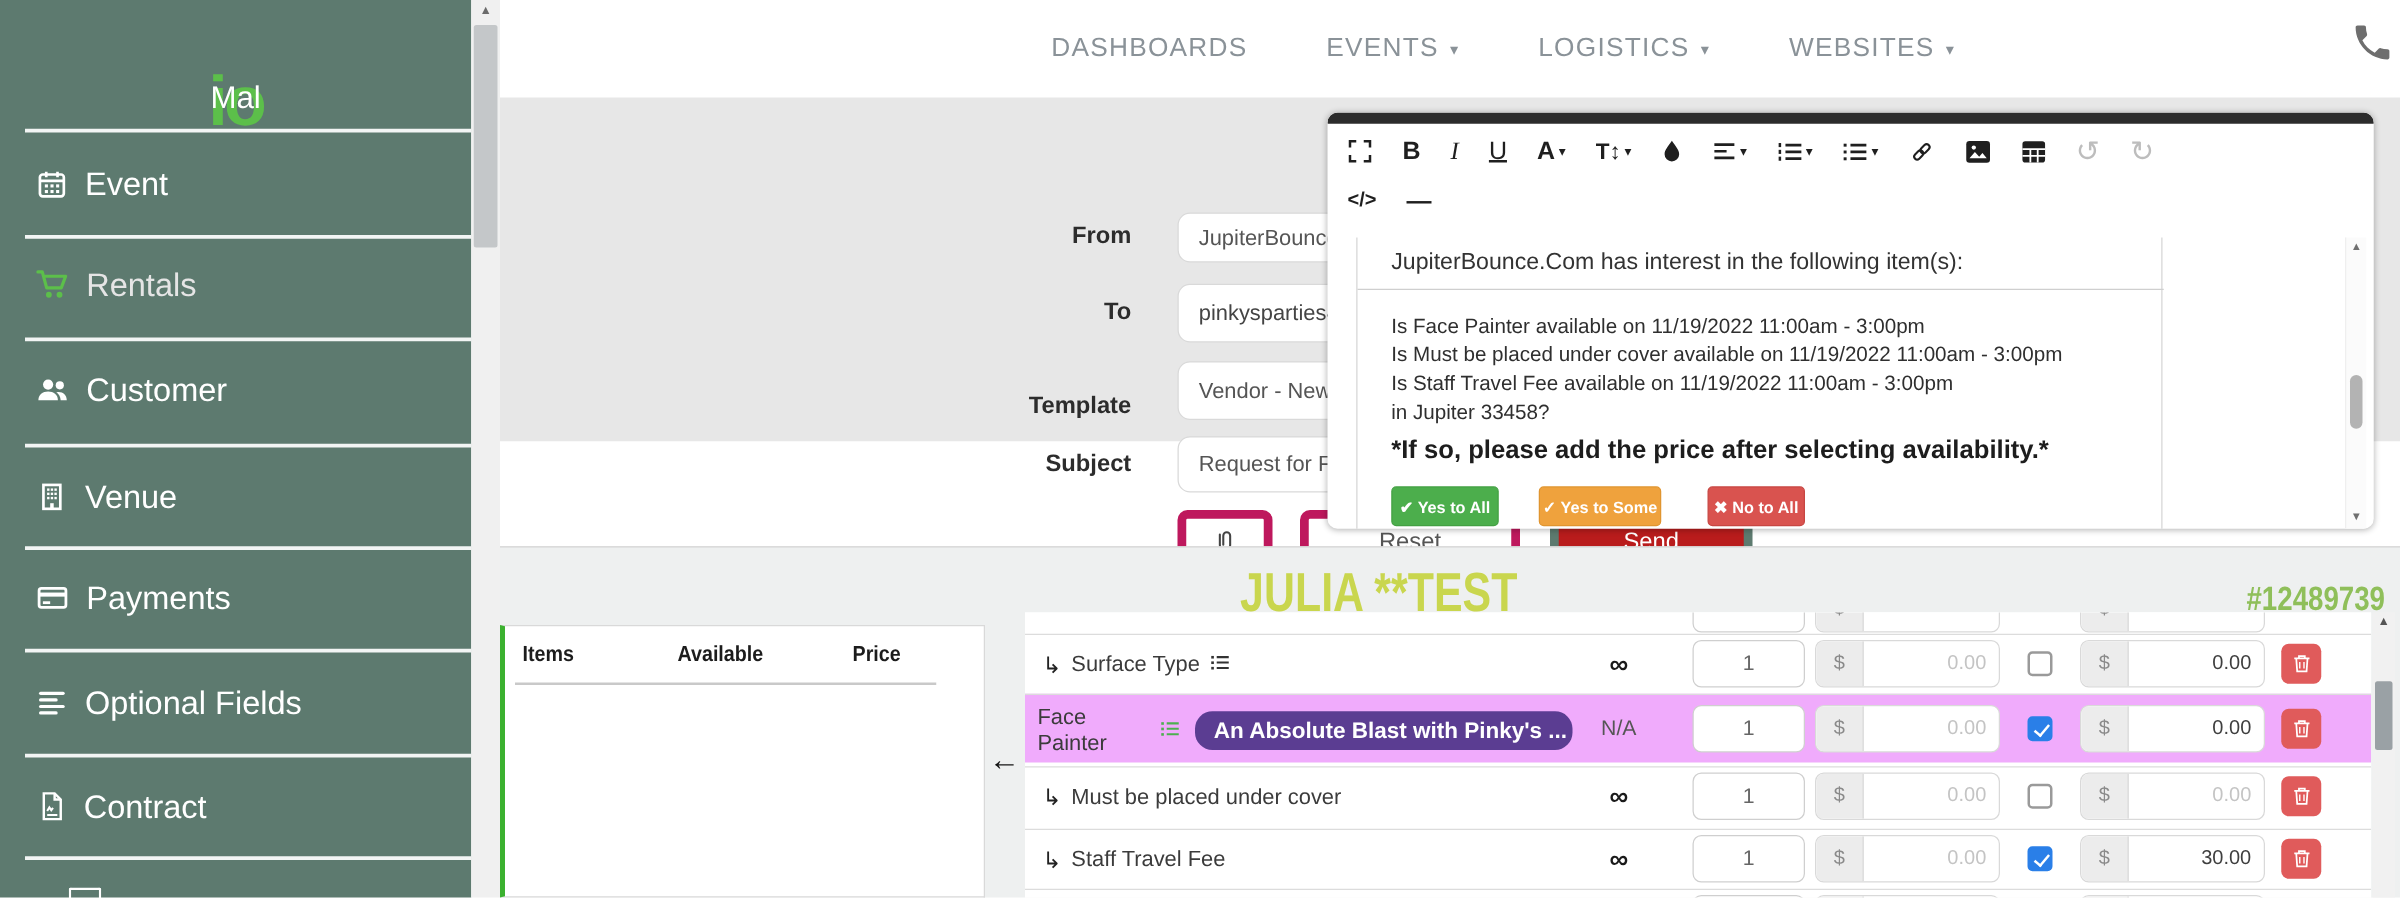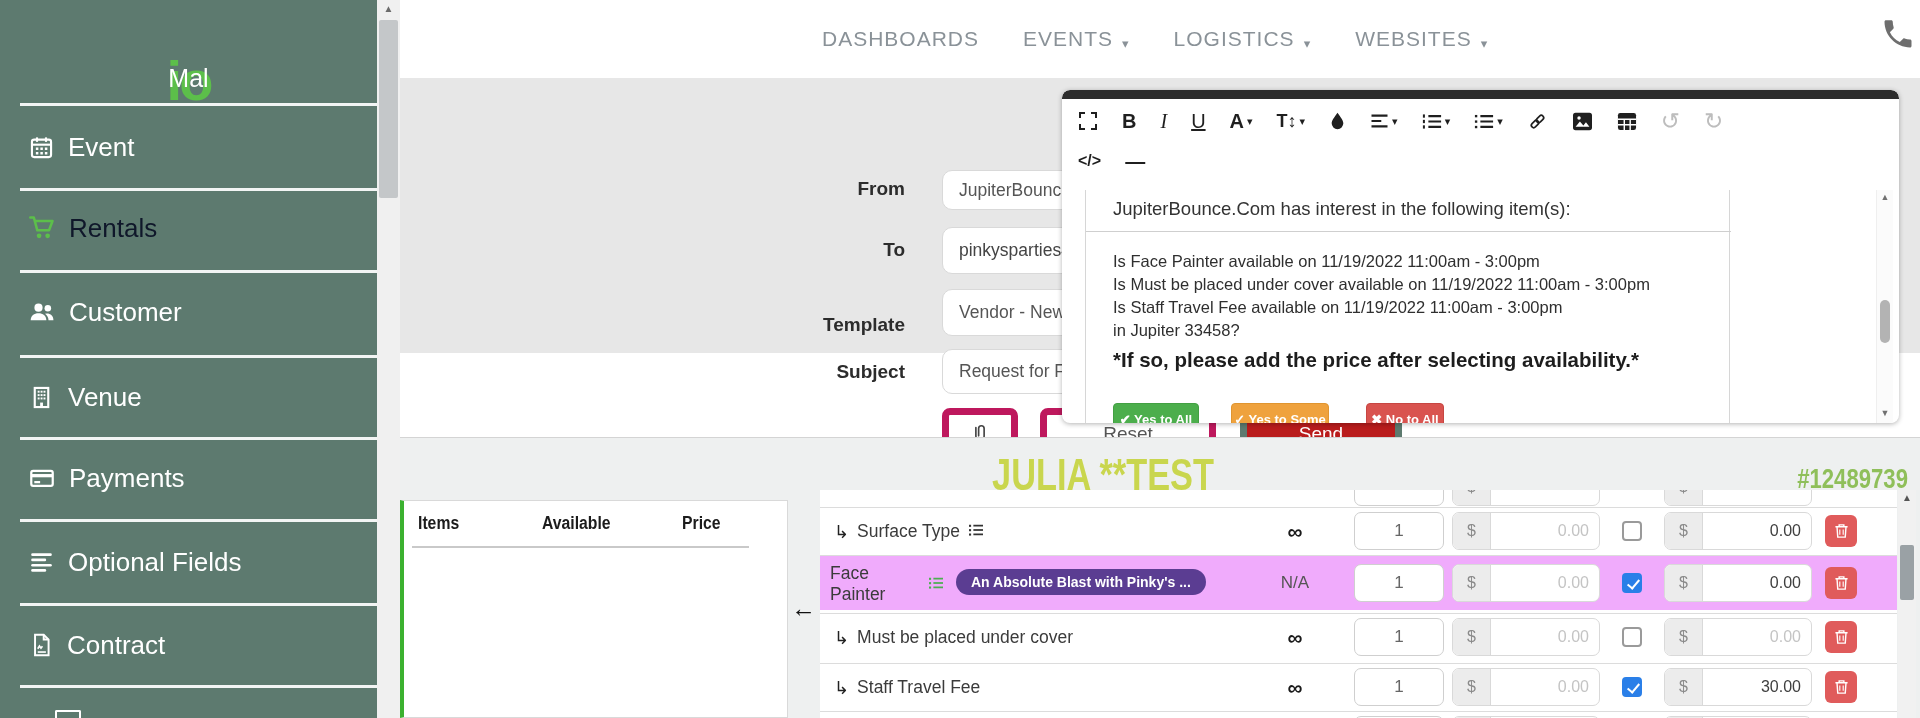--- a/index.html
+++ b/index.html
@@ -9,33 +9,33 @@
 
   
   #sidebar{left:0;top:0;width:377px;height:718px;background:#5d7a6f;}
   .logo-io{left:0;top:4px;width:377px;text-align:center;color:#5cbf4a;
     font-size:56px;font-weight:bold;letter-spacing:-3px;margin-top:44px;}
   .logo-mal{left:0;top:64px;width:377px;text-align:center;color:#fff;font-size:25px;}
   .sdiv{left:20px;width:357px;height:3px;background:rgba(255,255,255,.92);}
   .sitem{left:0;width:377px;height:42px;display:flex;align-items:center;gap:13px;
     padding-left:28px;box-sizing:border-box;color:#fff;font-size:26px;cursor:pointer;}
   .sitem svg{flex:0 0 auto;}
-  .sitem.active{color:#0f172a;}
+  .sitem.active{color:#e5e5e5;}
 
   
   #pagebar{left:377px;top:0;width:23px;height:718px;background:#f0f0f0;}
   #pagebar .btn{left:0;top:0;width:23px;height:18px;color:#6b6b6b;font-size:10px;
     text-align:center;line-height:18px;}
   #pagebar .thumb{left:2px;top:20px;width:19px;height:178px;background:#c4c7c9;border-radius:2px;}
 
   
   #topbar{left:400px;top:0;width:1520px;height:78px;background:#fff;}
   #nav{left:422px;top:0;height:78px;display:flex;align-items:center;gap:44px;}
-  .navitem{color:#8a9298;font-size:21px;letter-spacing:1px;display:flex;align-items:flex-end;
-    gap:9px;cursor:pointer;white-space:nowrap;}
+  .navitem{color:#8a9298;font-size:21px;letter-spacing:1px;display:flex;align-items:center;
+    gap:9px;cursor:pointer;white-space:nowrap;margin-left:19px;}
   .caret{font-size:13px;color:#8a9298;}
   .topicon{top:16px;width:36px;height:36px;cursor:pointer;}
 
   
   #formarea{left:400px;top:78px;width:1520px;height:275px;background:#e7e7e7;}
   .flabel{width:125px;text-align:right;color:#2c2c2c;font-size:19px;font-weight:600;}
   .finput{background:#fff;border:1px solid #d9d9d9;border-radius:10px;box-sizing:border-box;
     display:flex;align-items:center;padding:0 16px;color:#555;font-size:17.5px;}
   .xbtn{margin-left:auto;color:#8a8a8a;font-size:22px;cursor:pointer;line-height:1;}
   .ccbcc{color:#5cbf4a;font-size:17.5px;font-weight:bold;cursor:pointer;}
@@ -53,21 +53,21 @@
   .tool.muted{color:#bdbdbd;}
   .tool b{font-size:20px;} .tool i{font-size:20px;font-family:"Liberation Serif",serif;}
   .tool u{font-size:20px;}
   .glyph-big{font-size:23px;}
   #econtent{left:23px;top:100px;width:645px;height:245px;border-left:1px solid #d6d6d6;
     border-right:1px solid #d6d6d6;box-sizing:border-box;}
   .eintro{left:27px;top:8px;font-size:18.5px;color:#333;white-space:nowrap;}
   .ediv{left:0;top:41px;width:645px;border-bottom:1px solid #cfcfcf;}
   .eline{left:27px;font-size:16.5px;color:#2f2f2f;white-space:nowrap;}
   .ebold{left:27px;top:158px;font-size:20.5px;font-weight:bold;color:#1d1d1d;white-space:nowrap;}
-  .ebtn{top:213px;height:32px;border-radius:4px;color:#fff;font-size:13px;font-weight:bold;
+  .ebtn{top:199px;height:32px;border-radius:4px;color:#fff;font-size:13px;font-weight:bold;
     display:flex;align-items:center;justify-content:center;cursor:pointer;white-space:nowrap;
     padding:0 8px;box-sizing:border-box;}
   .ebtn0{background:#4cae4c;border:1px solid #43a043;}
   .ebtn1{background:#efa23d;border:1px solid #e09530;}
   .ebtn2{background:#d9534f;border:1px solid #c74642;}
   #escroll{left:814px;top:100px;width:16px;height:233px;background:#fbfbfb;border-left:1px solid #efefef;}
   #escroll .arr{left:0;width:16px;color:#707070;font-size:9px;text-align:center;cursor:pointer;}
   #escroll .thumb{left:3px;top:110px;width:10px;height:43px;background:#b3b3b3;border-radius:5px;cursor:pointer;}
 
   
@@ -103,21 +103,21 @@
   .pin{flex:1;display:flex;align-items:center;justify-content:flex-end;padding-right:10px;
     font-size:16px;color:#3f3f3f;}
   .pin.muted{color:#c4c4c4;}
   .cbx{left:802px;top:13px;width:20px;height:20px;border-radius:4px;background:#fff;
     border:2px solid #9a9a9a;box-sizing:border-box;cursor:pointer;}
   .cbx.checked{background:#2a7fe8;border-color:#2a7fe8;}
   .cbx.checked::after{content:"";position:absolute;left:6px;top:2px;width:5px;height:10px;
     border-right:2.5px solid #fff;border-bottom:2.5px solid #fff;transform:rotate(40deg);}
   .trash{left:1005px;top:7px;width:32px;height:32px;background:#e05b5b;border:none;
     border-radius:6px;cursor:pointer;display:flex;align-items:center;justify-content:center;}
-  .pill{left:136px;top:13px;max-width:272px;background:#5b3d92;color:#fff;font-size:14px;
+  .pill{left:136px;top:13px;max-width:272px;background:#5b3d92;color:#fff;font-size:18px;
     font-weight:bold;border-radius:14px;padding:5px 15px;white-space:nowrap;overflow:hidden;
     cursor:pointer;}
   .fpname{left:10px;top:7px;width:98px;font-size:17.5px;color:#3b3b3b;line-height:1.18;}
   #rowscroll{left:1898px;top:490px;width:18px;height:228px;background:#f1f1f1;}
   #rowscroll .arr{left:0;top:2px;width:18px;text-align:center;color:#555;font-size:10px;cursor:pointer;}
   #rowscroll .thumb{left:2px;top:55px;width:14px;height:55px;background:#9aa1a5;border-radius:2px;cursor:pointer;}
 </style>
 </head>
 <body>
 

